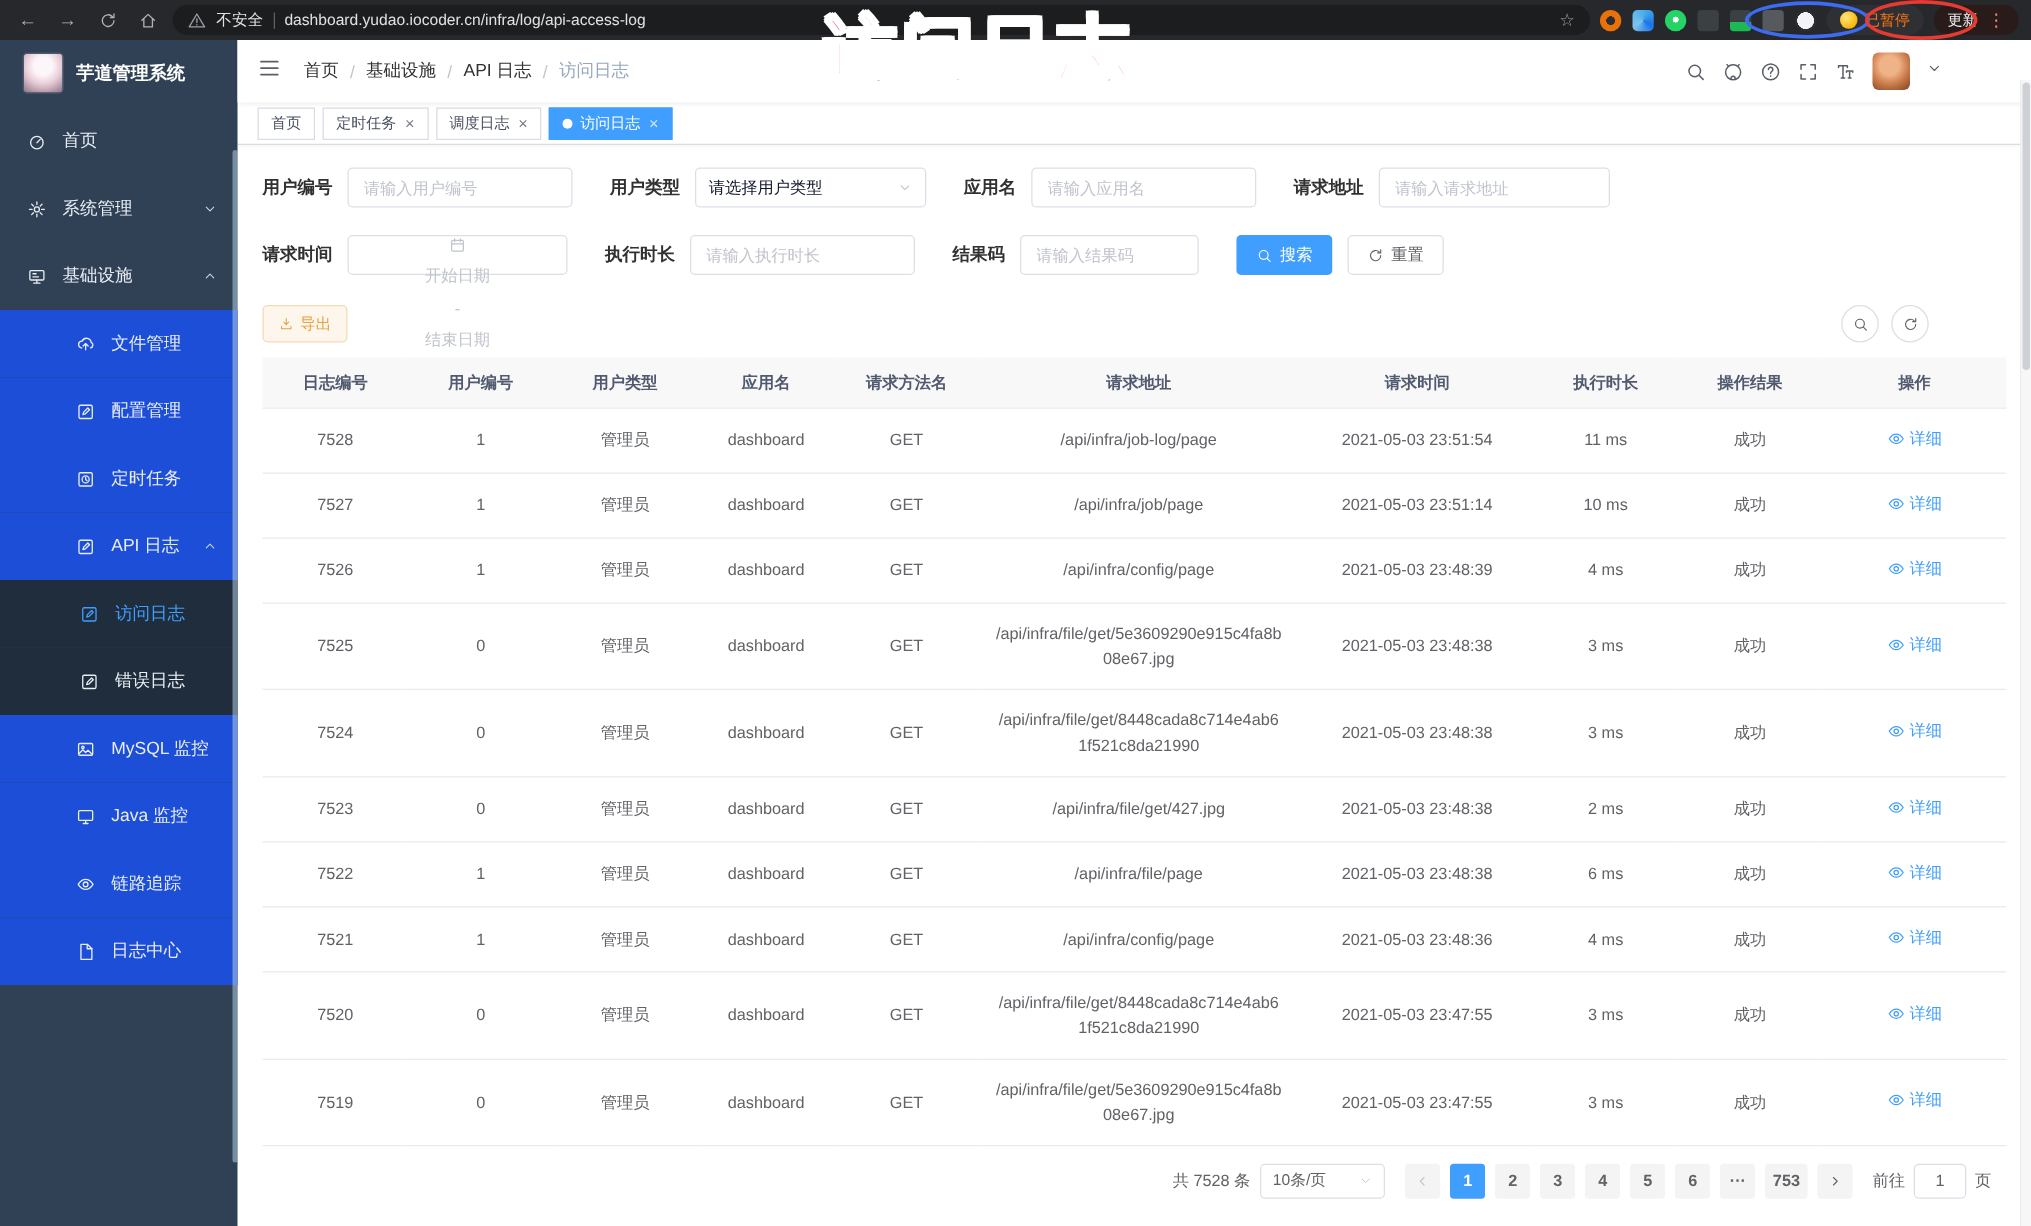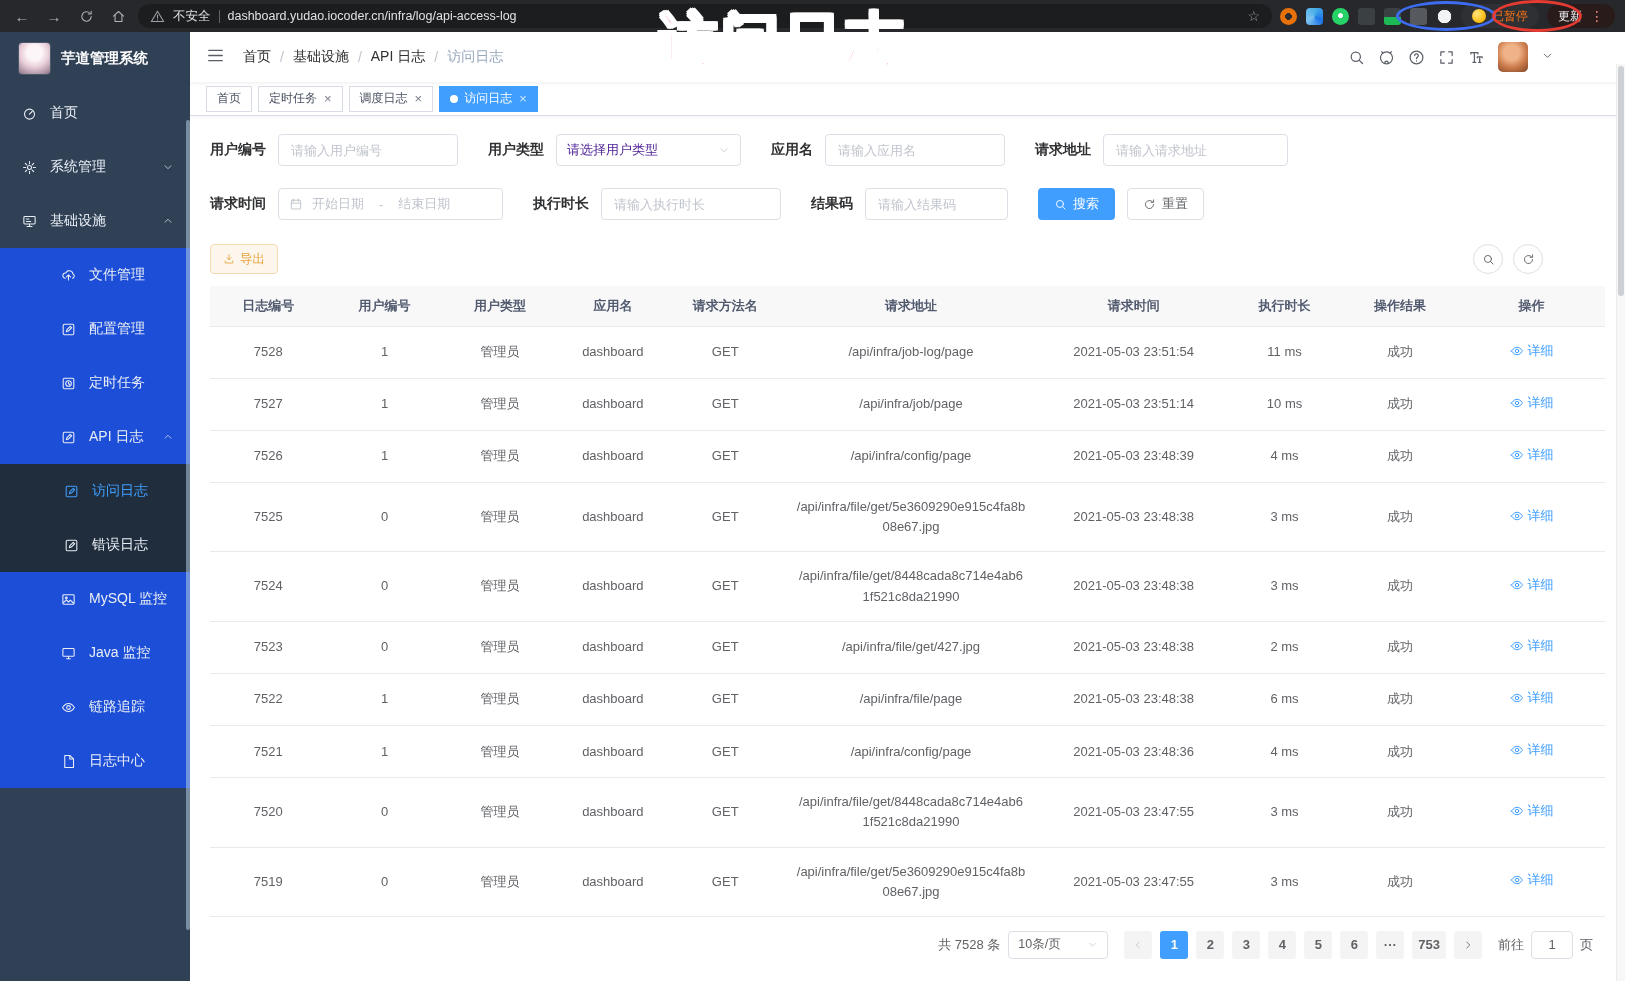--- a/index.html
+++ b/index.html
@@ -88,26 +88,26 @@
   .content { flex:1; padding:0 20px; position:relative; }
   .f-row { display:flex; align-items:center; margin-top:18px; margin-bottom:4px; }
   .f-row + .f-row { margin-top:22px; }
   .f-item { display:flex; align-items:center; margin-right:30px; }
   .f-label { font-size:14px; font-weight:600; color:#303133; margin-right:12px; white-space:nowrap; }
   .inp { height:32px; border:1px solid #dcdfe6; border-radius:4px; padding:0 12px;
     font-size:13px; color:#606266; outline:none; background:#fff;
     font-family:"Liberation Sans","DejaVu Sans",sans-serif; }
   .inp::placeholder { color:#c0c4cc; }
   .sel { width:185px; height:32px; border:1px solid #dcdfe6; border-radius:4px; padding:0 10px;
-    display:flex; align-items:center; justify-content:space-between; color:#4c1d95;
+    display:flex; align-items:center; justify-content:space-between; color:#0f172a;
     font-size:13px; cursor:pointer; background:#fff; }
   .sel .ic { width:12px; height:12px; color:#c0c4cc; }
-  .drange { width:225px; height:32px; border:1px solid #dcdfe6; border-radius:4px;
+  .drange { width:176px; height:32px; border:1px solid #dcdfe6; border-radius:4px;
     display:flex; align-items:center; gap:9px; padding:0 10px; font-size:13px;
-    color:#c0c4cc; background:#fff; cursor:pointer; }
+    color:#c0c4cc; background:#fff; cursor:pointer;flex-direction:column; }
   .drange .ic { width:14px; height:14px; color:#c0c4cc; }
   .btn { height:32px; padding:0 15px; border-radius:4px; border:1px solid transparent;
     display:inline-flex; align-items:center; gap:6px; font-size:13px; cursor:pointer;
     font-family:inherit; }
   .btn .ic { width:13px; height:13px; }
   .btn-primary { background:#409eff; color:#fff; }
   .btn-plain { background:#fff; border-color:#dcdfe6; color:#606266; margin-left:12px; }
   .toolbar-row { display:flex; align-items:flex-end; justify-content:space-between;
     margin-top:24px; margin-bottom:12px; }
   .btn-warn { height:30px; padding:0 12px; border-radius:4px; background:#fdf6ec;

